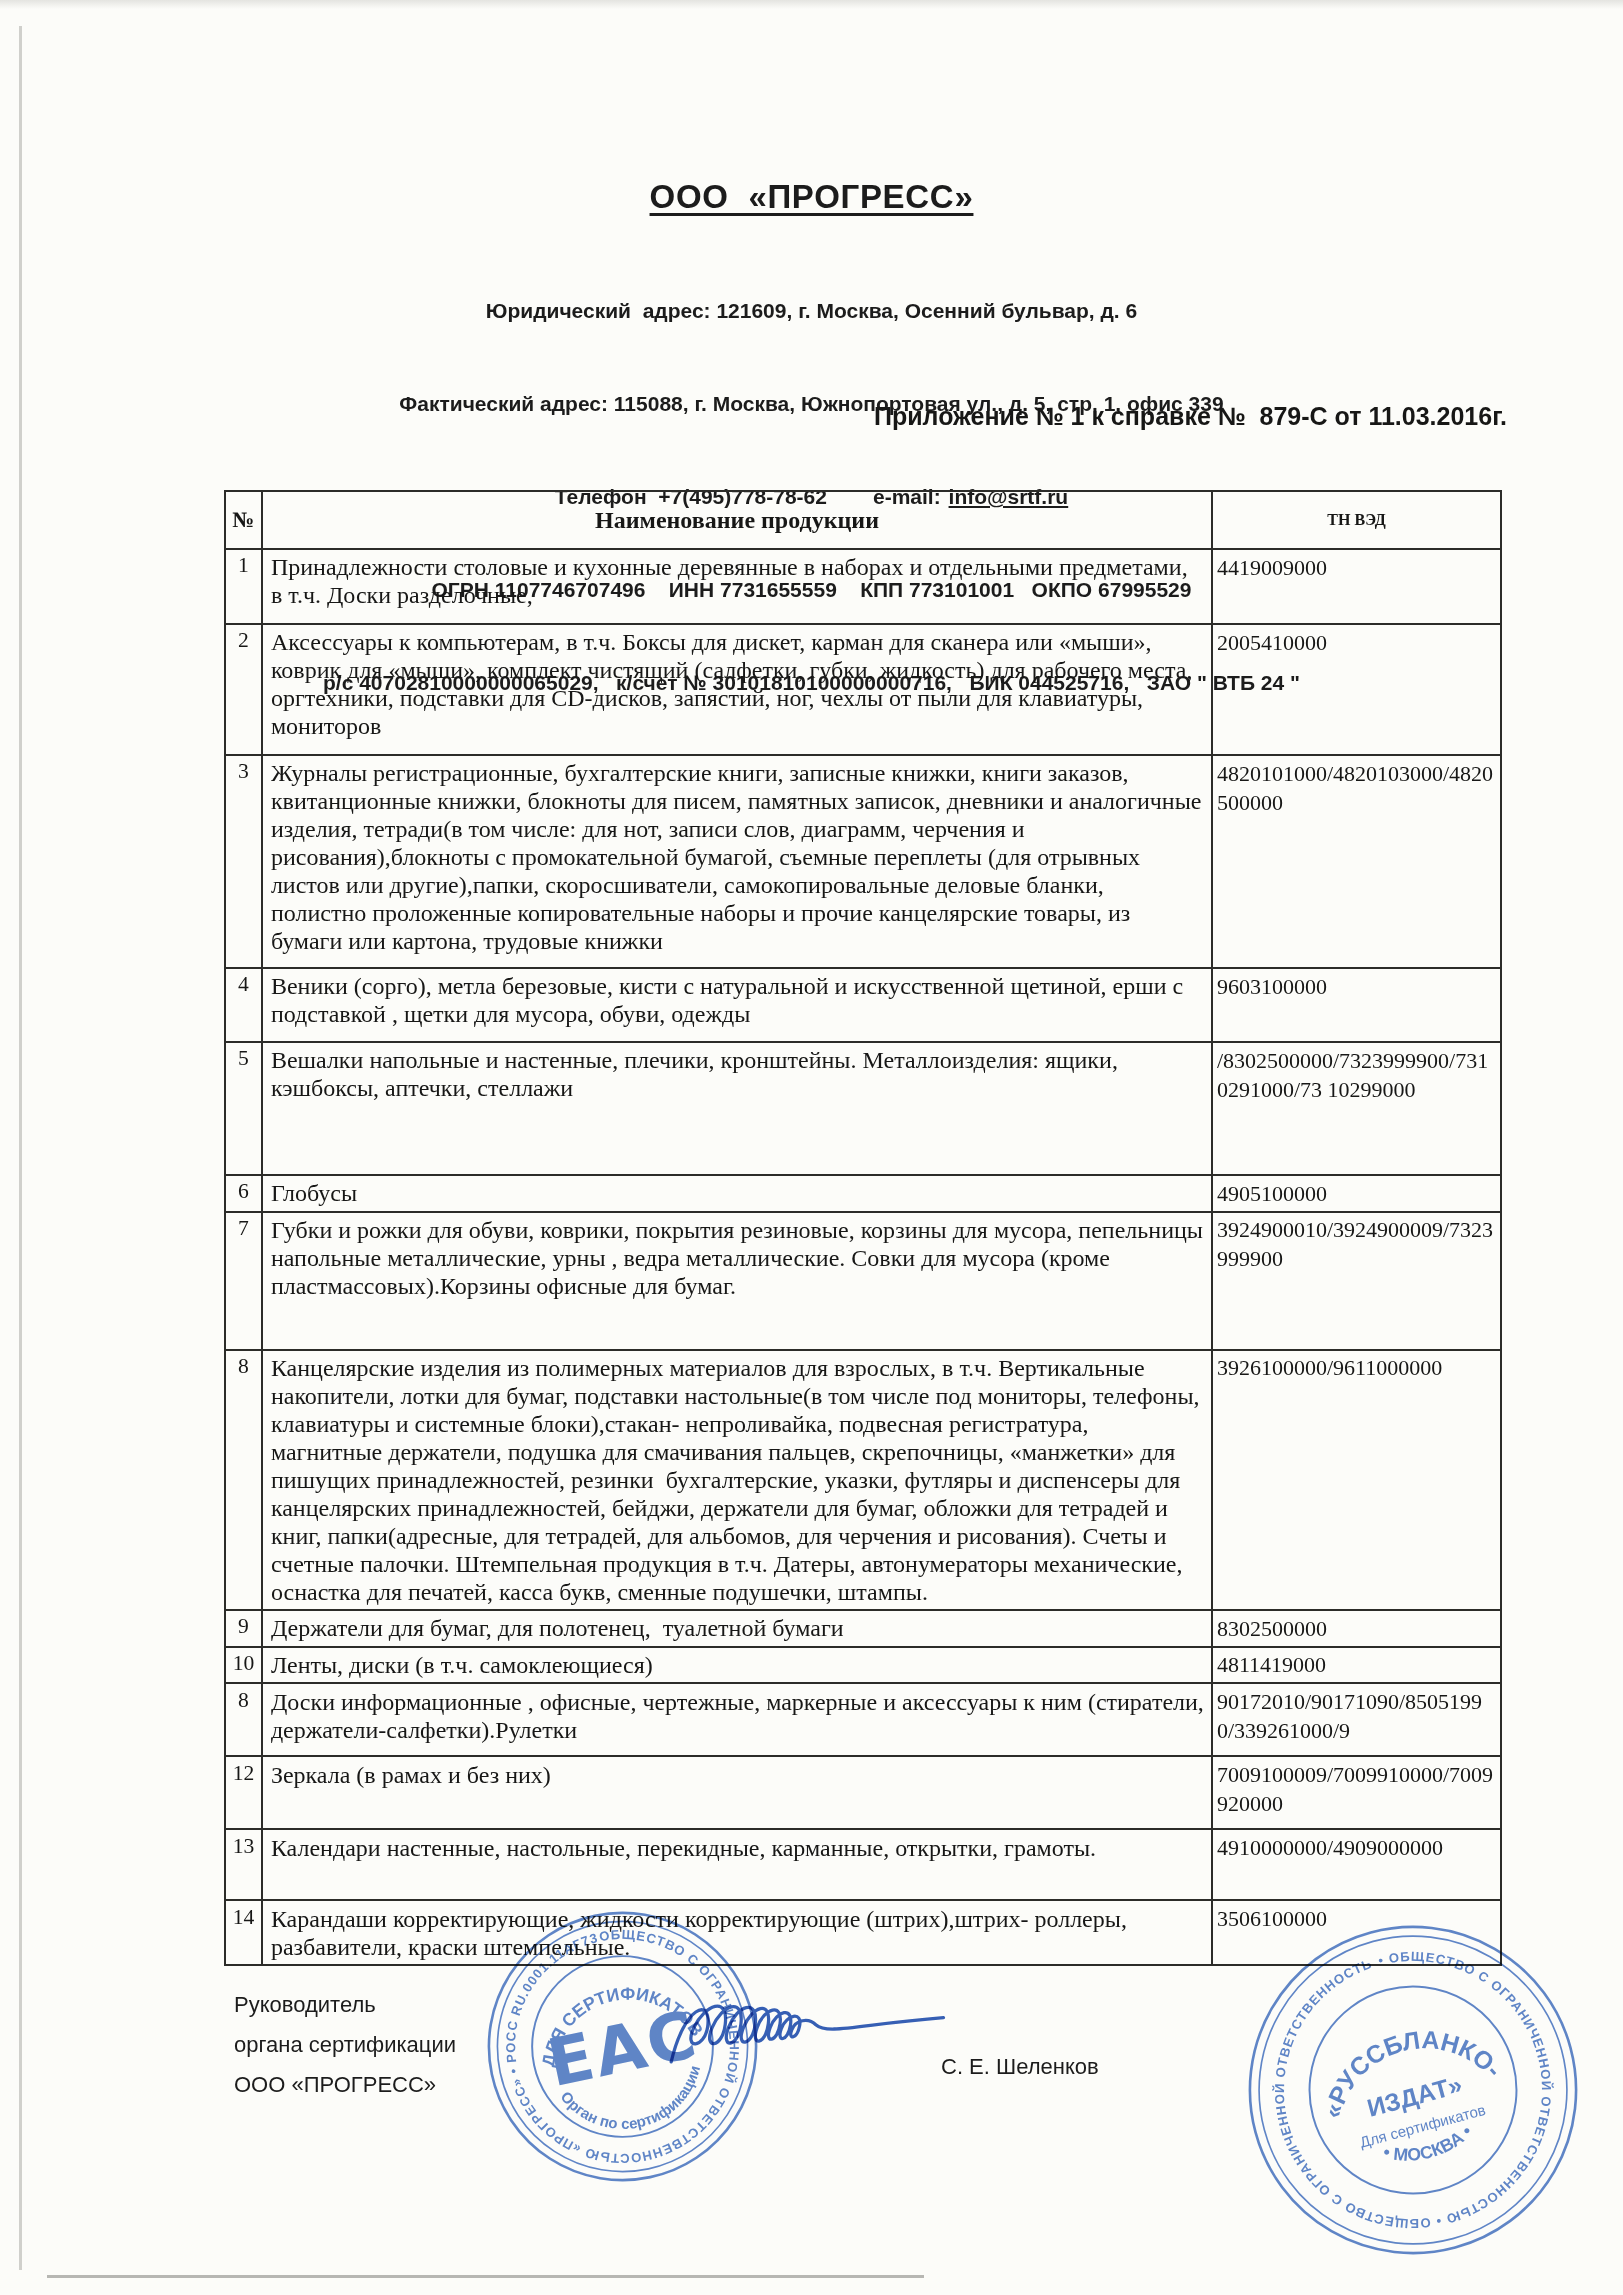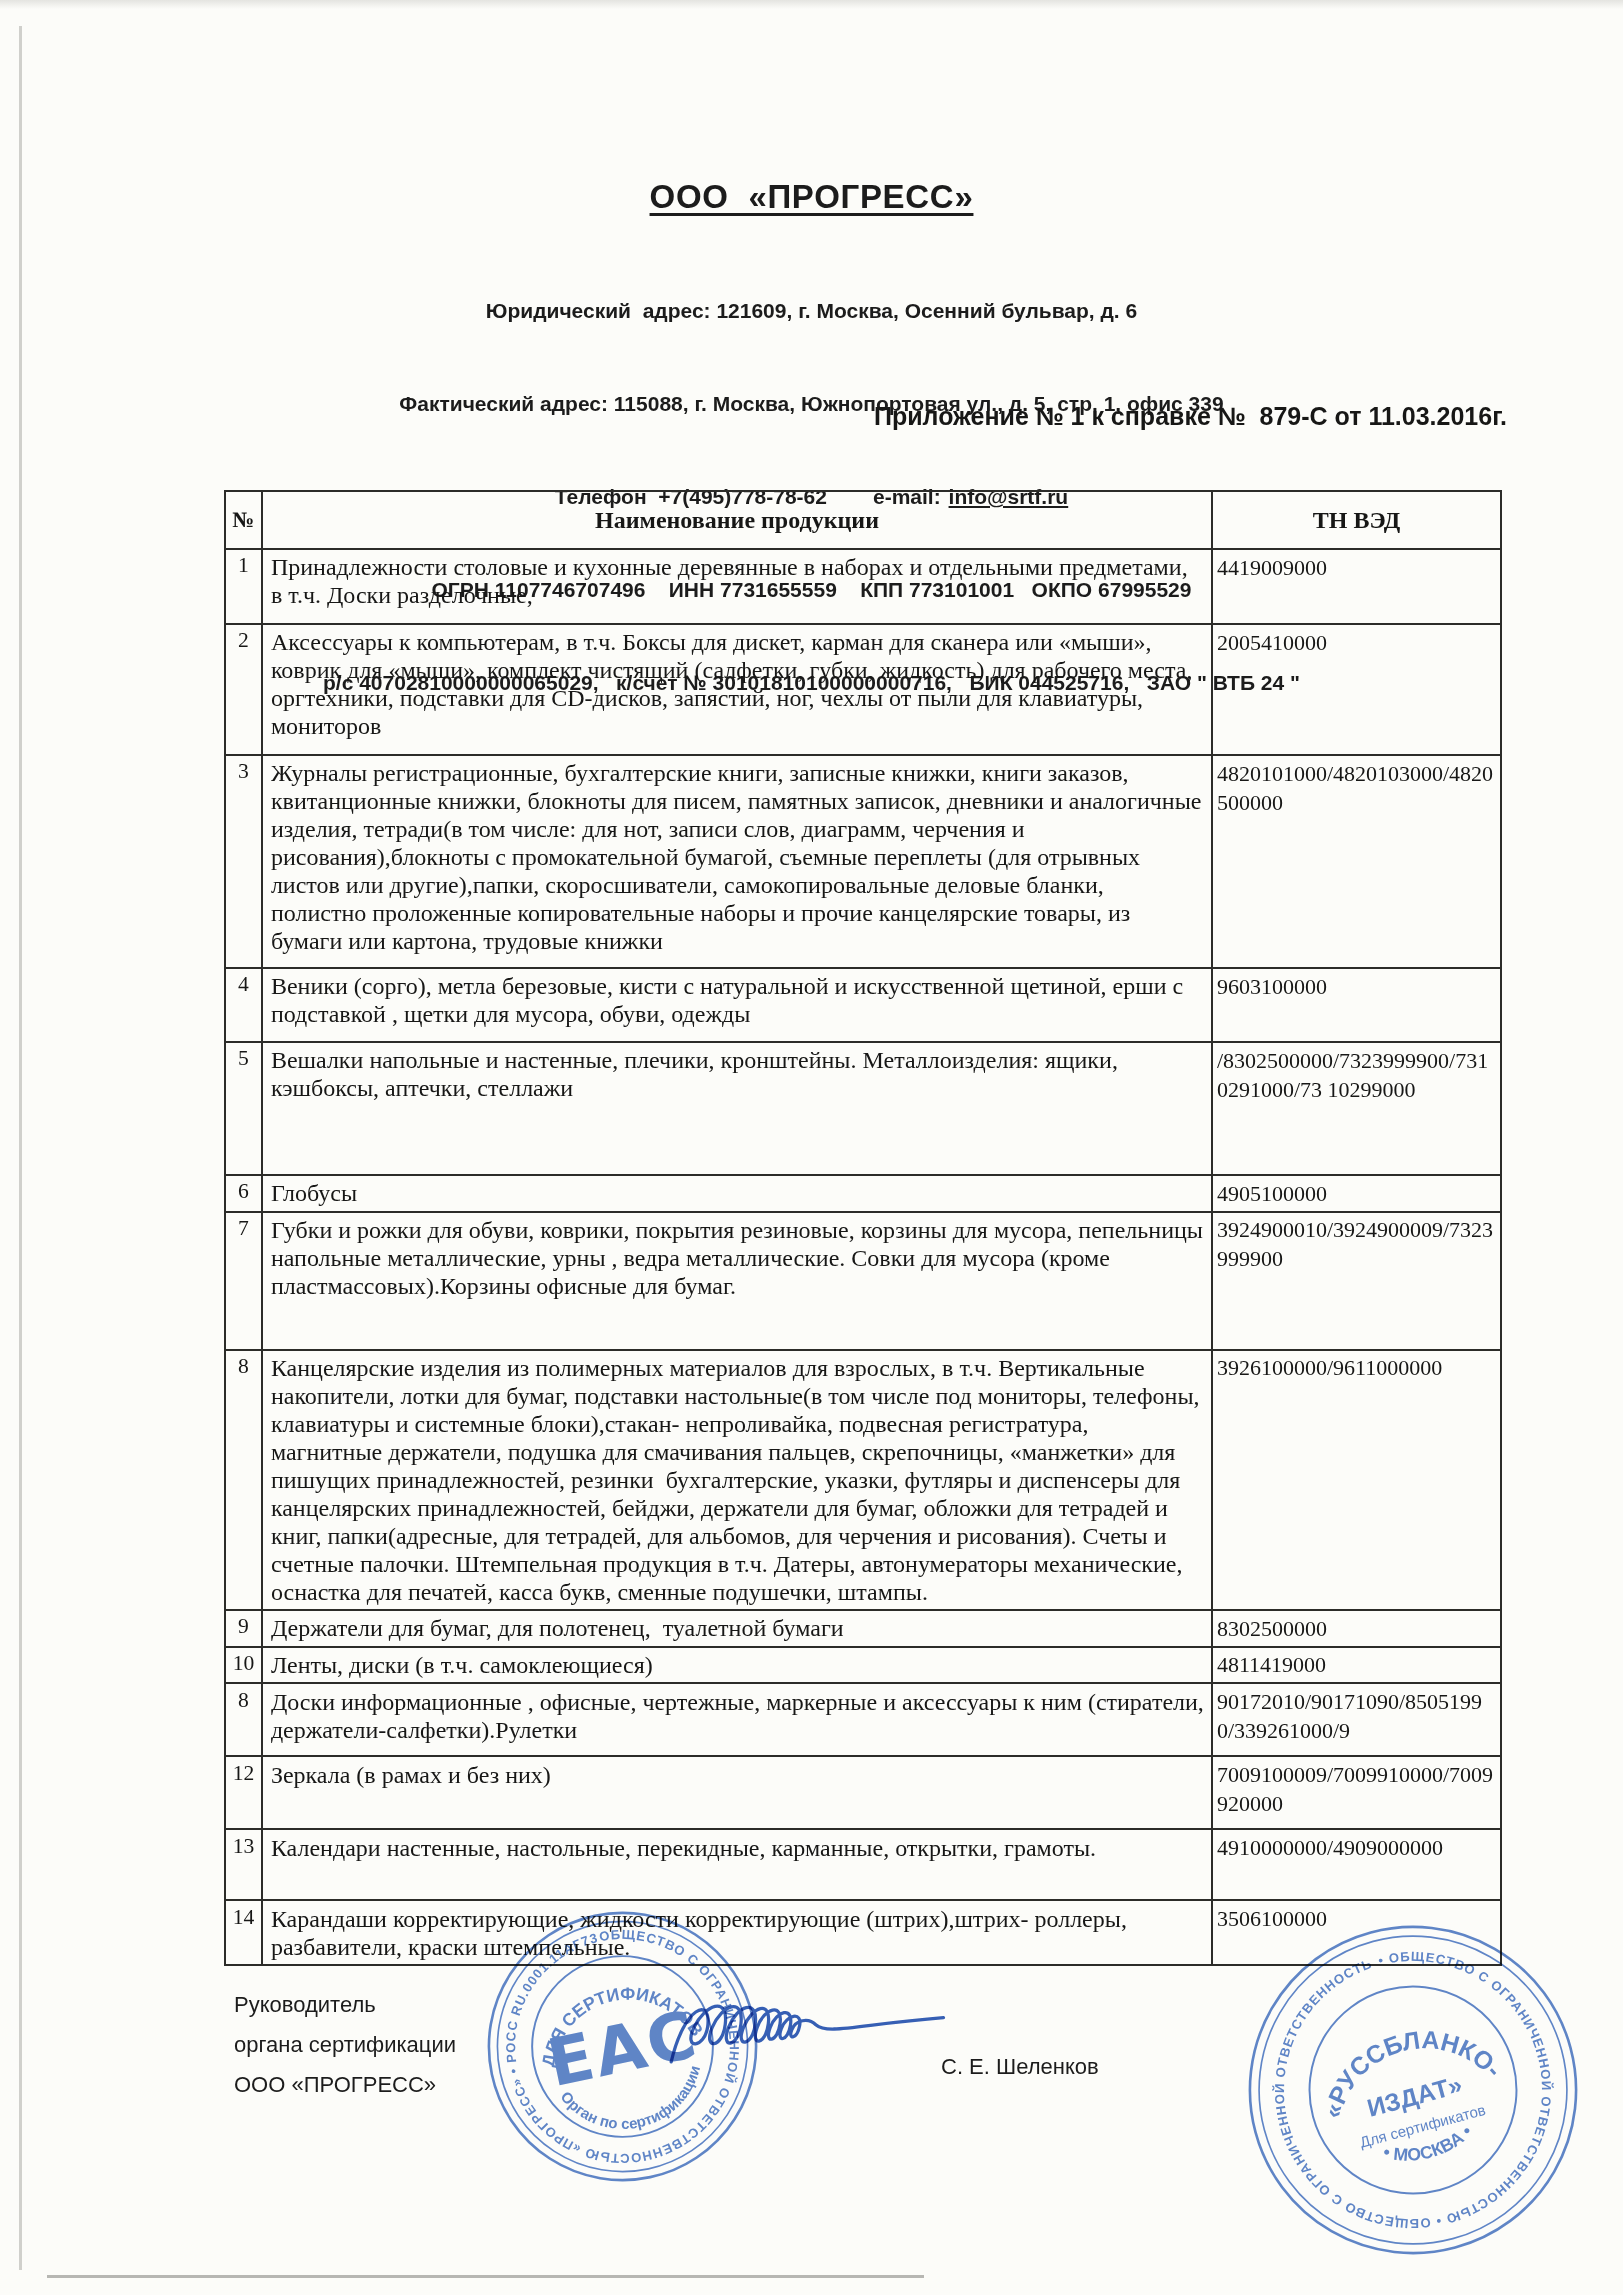--- a/index.html
+++ b/index.html
@@ -31,21 +31,21 @@
   
   table.products {
     position:absolute; top:490px; left:224px; width:1278px;
     border-collapse:collapse; table-layout:fixed;
   }
   .products th, .products td { border:2px solid #2c2c29; vertical-align:top; }
   .products thead tr { height:58px; }
   .products th { vertical-align:middle; text-align:center; font-weight:bold; background:transparent; }
   th.col-num  { width:37px;  font-size:22px; }
   th.col-name { width:950px; font-size:24px; }
-  th.col-code { font-size:24px; }
+  th.col-code { font-size:16px; }
   td.col-num  { text-align:center; font-size:21.6px; padding-top:3.3px; }
   td.col-name { font-size:24px; line-height:28px; padding:3.3px 6.5px 3.3px 7.9px; white-space:pre-wrap; }
   td.col-code { font-size:22px; line-height:29px; padding:2.6px 1.3px 2.6px 3.9px; word-break:break-all;margin-top:36px; }
   
   .footer-block {
     position:absolute; left:234px; top:1985px;
     font-family:"Liberation Sans", sans-serif; font-size:22px; line-height:40px;
     color:#1c1c1c;
   }
   .signer-name {

